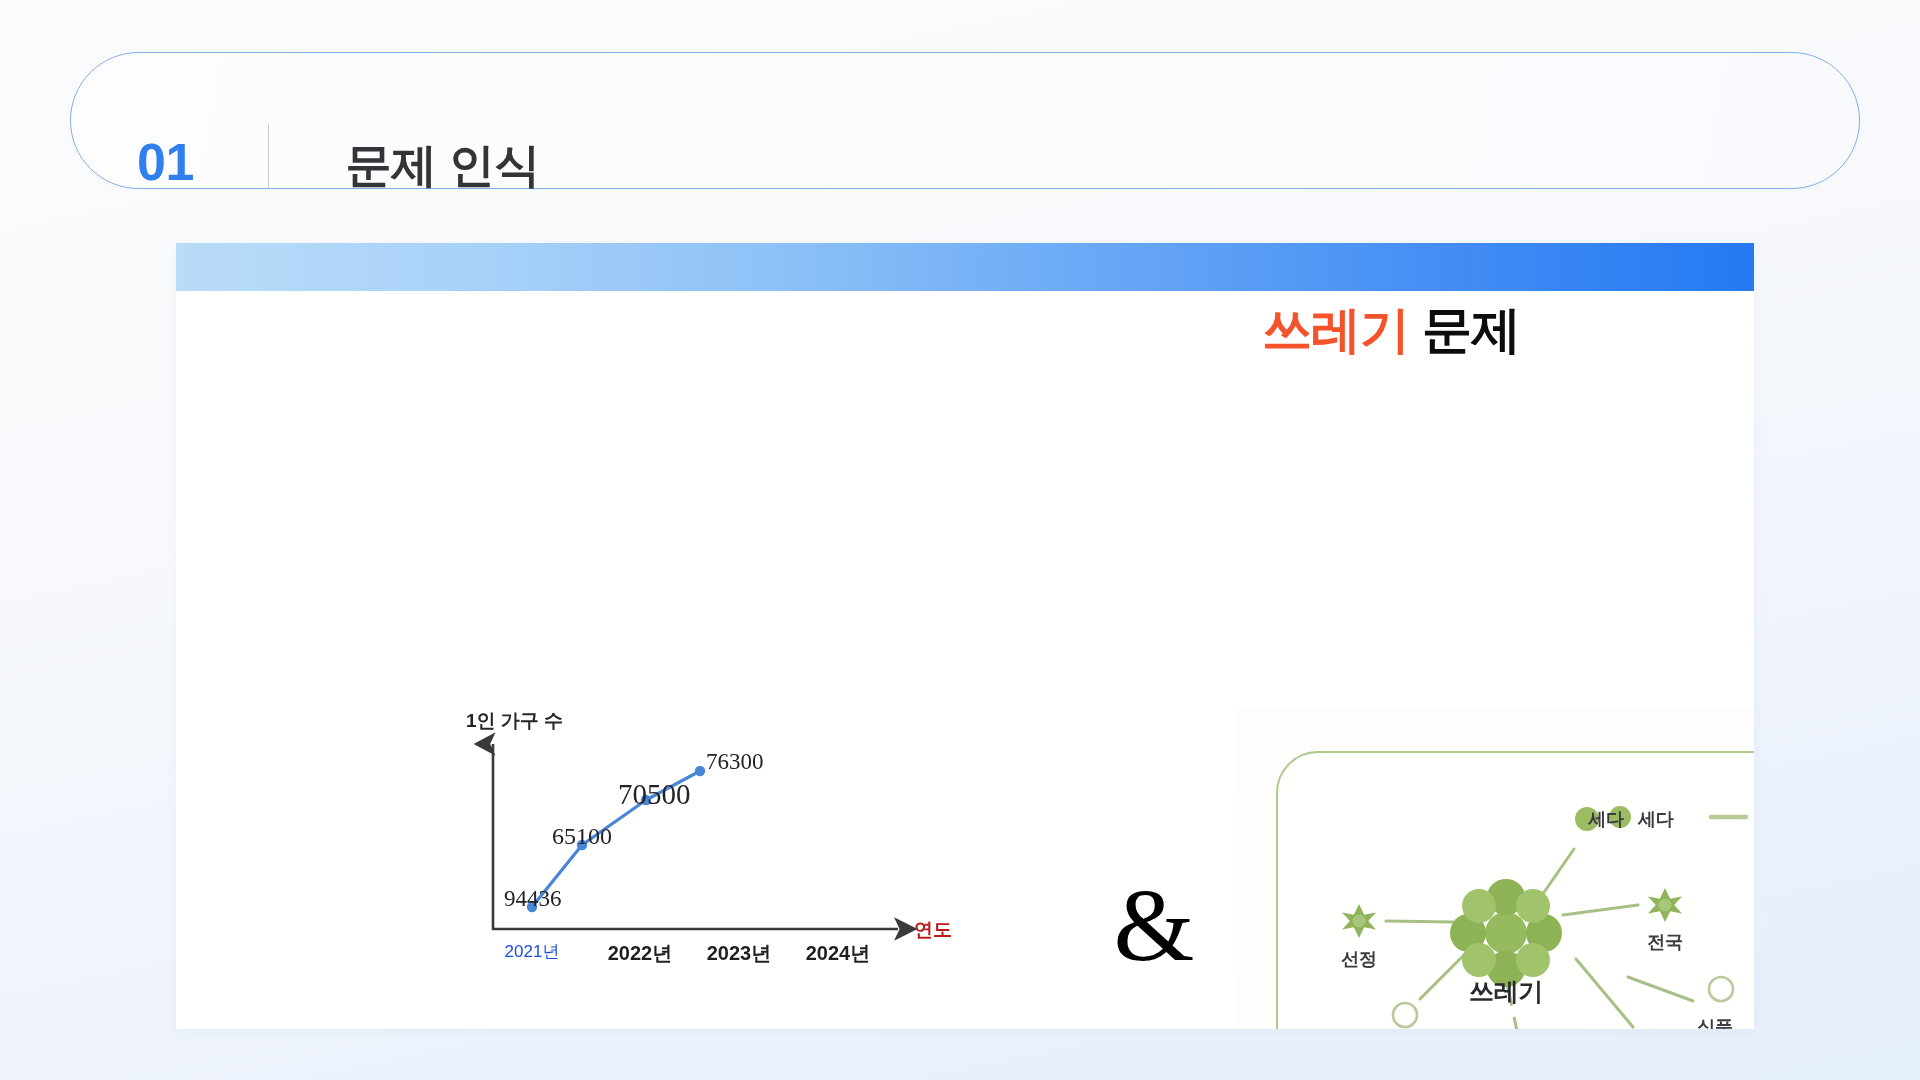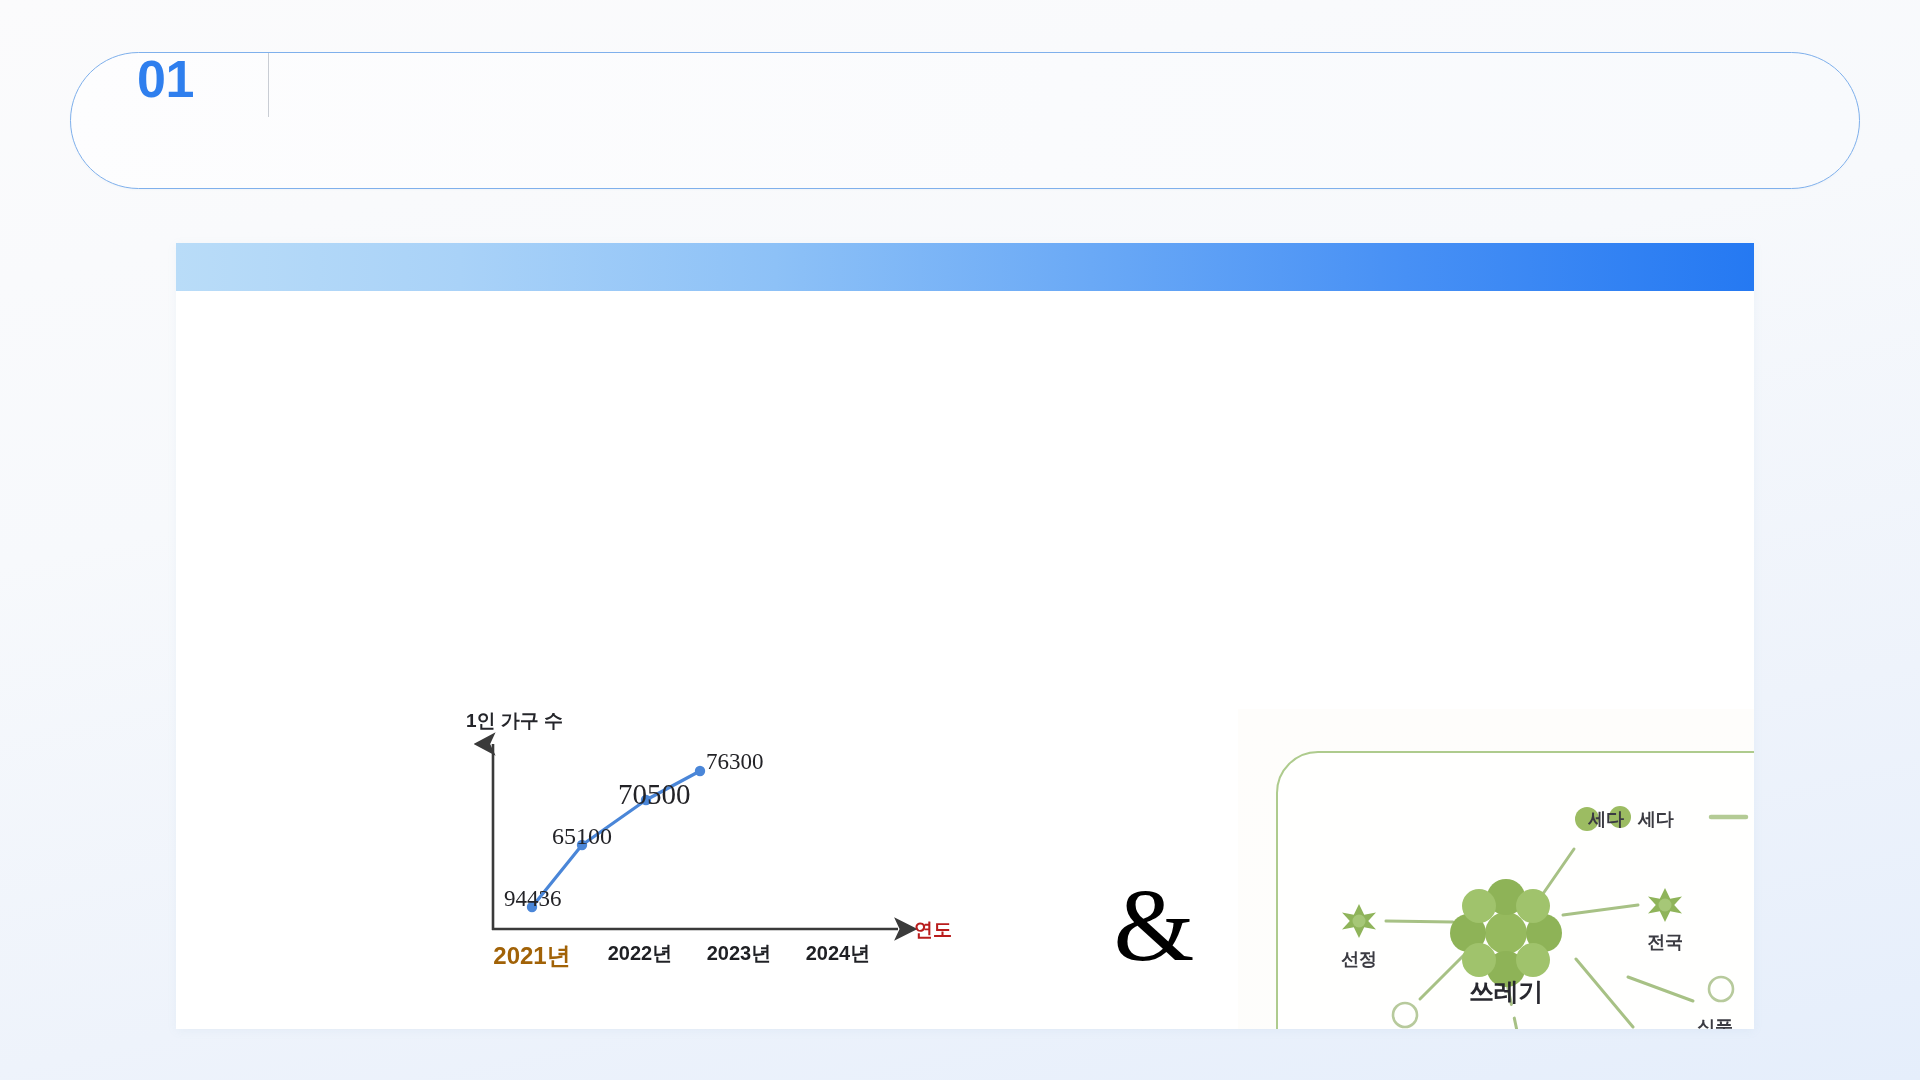--- a/index.html
+++ b/index.html
@@ -16,21 +16,21 @@
 
   
   .header-pill {
     position: absolute;
     left: 70px; top: 52px;
     width: 1790px; height: 137px;
     background: linear-gradient(100deg, #fdfdfe 0%, #fafbfd 55%, #f8fafd 100%);
     border: 1.6px solid #7fb0ec;
     border-radius: 69px;
     display: flex;
-    align-items: flex-start;
+    align-items: flex-end;
     box-shadow: 0 1px 2px rgba(120,150,190,0.06);
     gap: 32px;
   }
   .pill-number {
     margin-left: 66px;
     font-size: 52px;
     font-weight: 700;
     color: #2f7fee;
     letter-spacing: -0.5px;
     line-height: 1;
@@ -172,26 +172,30 @@
     white-space: nowrap;
     letter-spacing: -0.3px;
   }
 </style>
 </head>
 <body>
 
 <div class="header-pill">
   <div class="pill-number">01</div>
   <div class="pill-divider"></div>
+  <div class="pill-title">문제 인식</div>
 </div>
 
 <div class="card">
   <div class="card-accent"></div>
 
 
+  <div class="col-right-title">
+    <span class="accent-red">쓰레기</span><span class="accent-dark"> 문제</span>
+  </div>
 
   <div class="ampersand">&amp;</div>
 
   <div class="chart-wrap">
     <div class="chart-yaxis-label">1인 가구 수</div>
     <svg class="chart-svg" width="520" height="390" viewBox="0 0 520 390">
 
       <defs>
         <marker id="arrowU" markerWidth="9" markerHeight="9" refX="4.5" refY="7.5" orient="auto">
           <path d="M4.5,0 L9,8.5 L4.5,6.4 L0,8.5 Z" fill="#3a3a3a"></path>
@@ -211,21 +215,21 @@
         <circle cx="200" cy="92" r="5.2" fill="#4a86d8"></circle>
         <circle cx="254" cy="63" r="5.2" fill="#4a86d8"></circle>
       </g>
     </svg>
 
     <div style="position:absolute;left:58px;top:178px;font-family:'Liberation Serif','DejaVu Serif',serif;font-size:23px;color:#232327;">94436</div>
     <div style="position:absolute;left:106px;top:115px;font-family:'Liberation Serif','DejaVu Serif',serif;font-size:24px;color:#232327;">65100</div>
     <div style="position:absolute;left:172px;top:70px;font-family:'Liberation Serif','DejaVu Serif',serif;font-size:29px;color:#232327;">70500</div>
     <div style="position:absolute;left:228px;top:41px;font-family:'Liberation Serif','DejaVu Serif',serif;font-size:23px;color:#232327;margin-left:32px;">76300</div>
 
-    <div style="position:absolute;left:86px;top:232px;transform:translateX(-50%);font-size:24px;font-weight:700;color:#a16207;">2021년</div>
+    <div style="position:absolute;left:86px;top:232px;transform:translateX(-50%);font-size:17px;font-weight:400;color:#1d4ed8;">2021년</div>
     <div style="position:absolute;left:194px;top:232px;transform:translateX(-50%);font-size:20px;font-weight:800;color:#1f2024;">2022년</div>
     <div style="position:absolute;left:293px;top:232px;transform:translateX(-50%);font-size:20px;font-weight:800;color:#1f2024;">2023년</div>
     <div style="position:absolute;left:392px;top:232px;transform:translateX(-50%);font-size:20px;font-weight:800;color:#1f2024;">2024년</div>
 
     <div class="chart-xaxis-label">연도</div>
   </div>
 
   <div class="diagram">
     <div class="diagram-frame"></div>
 

